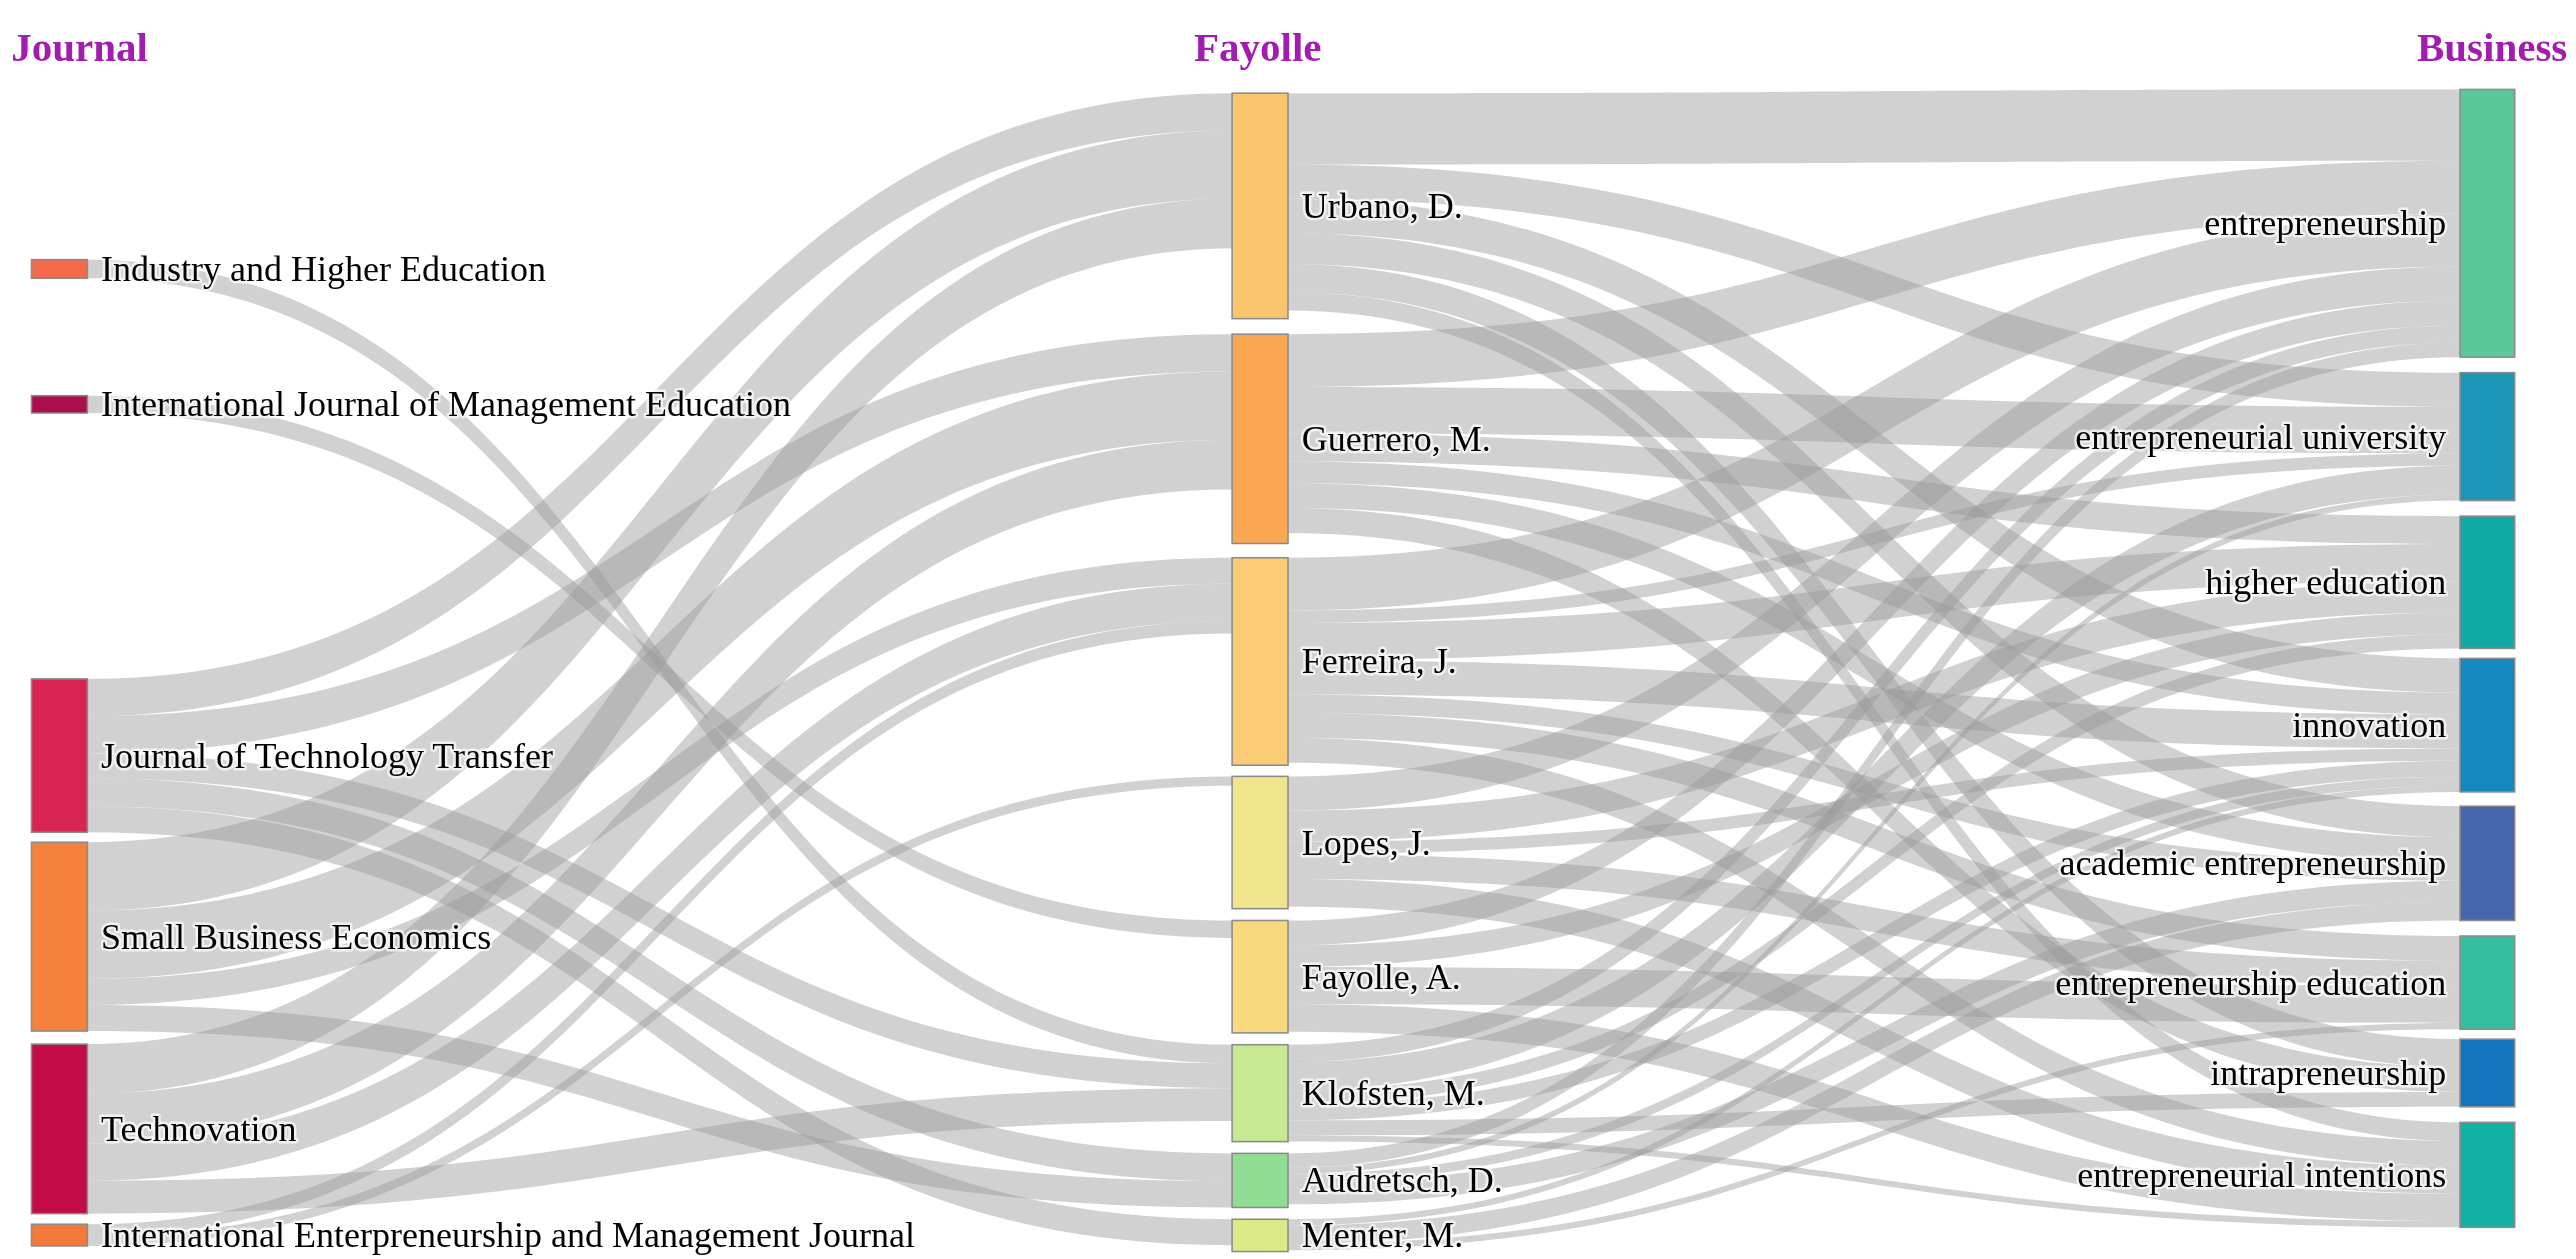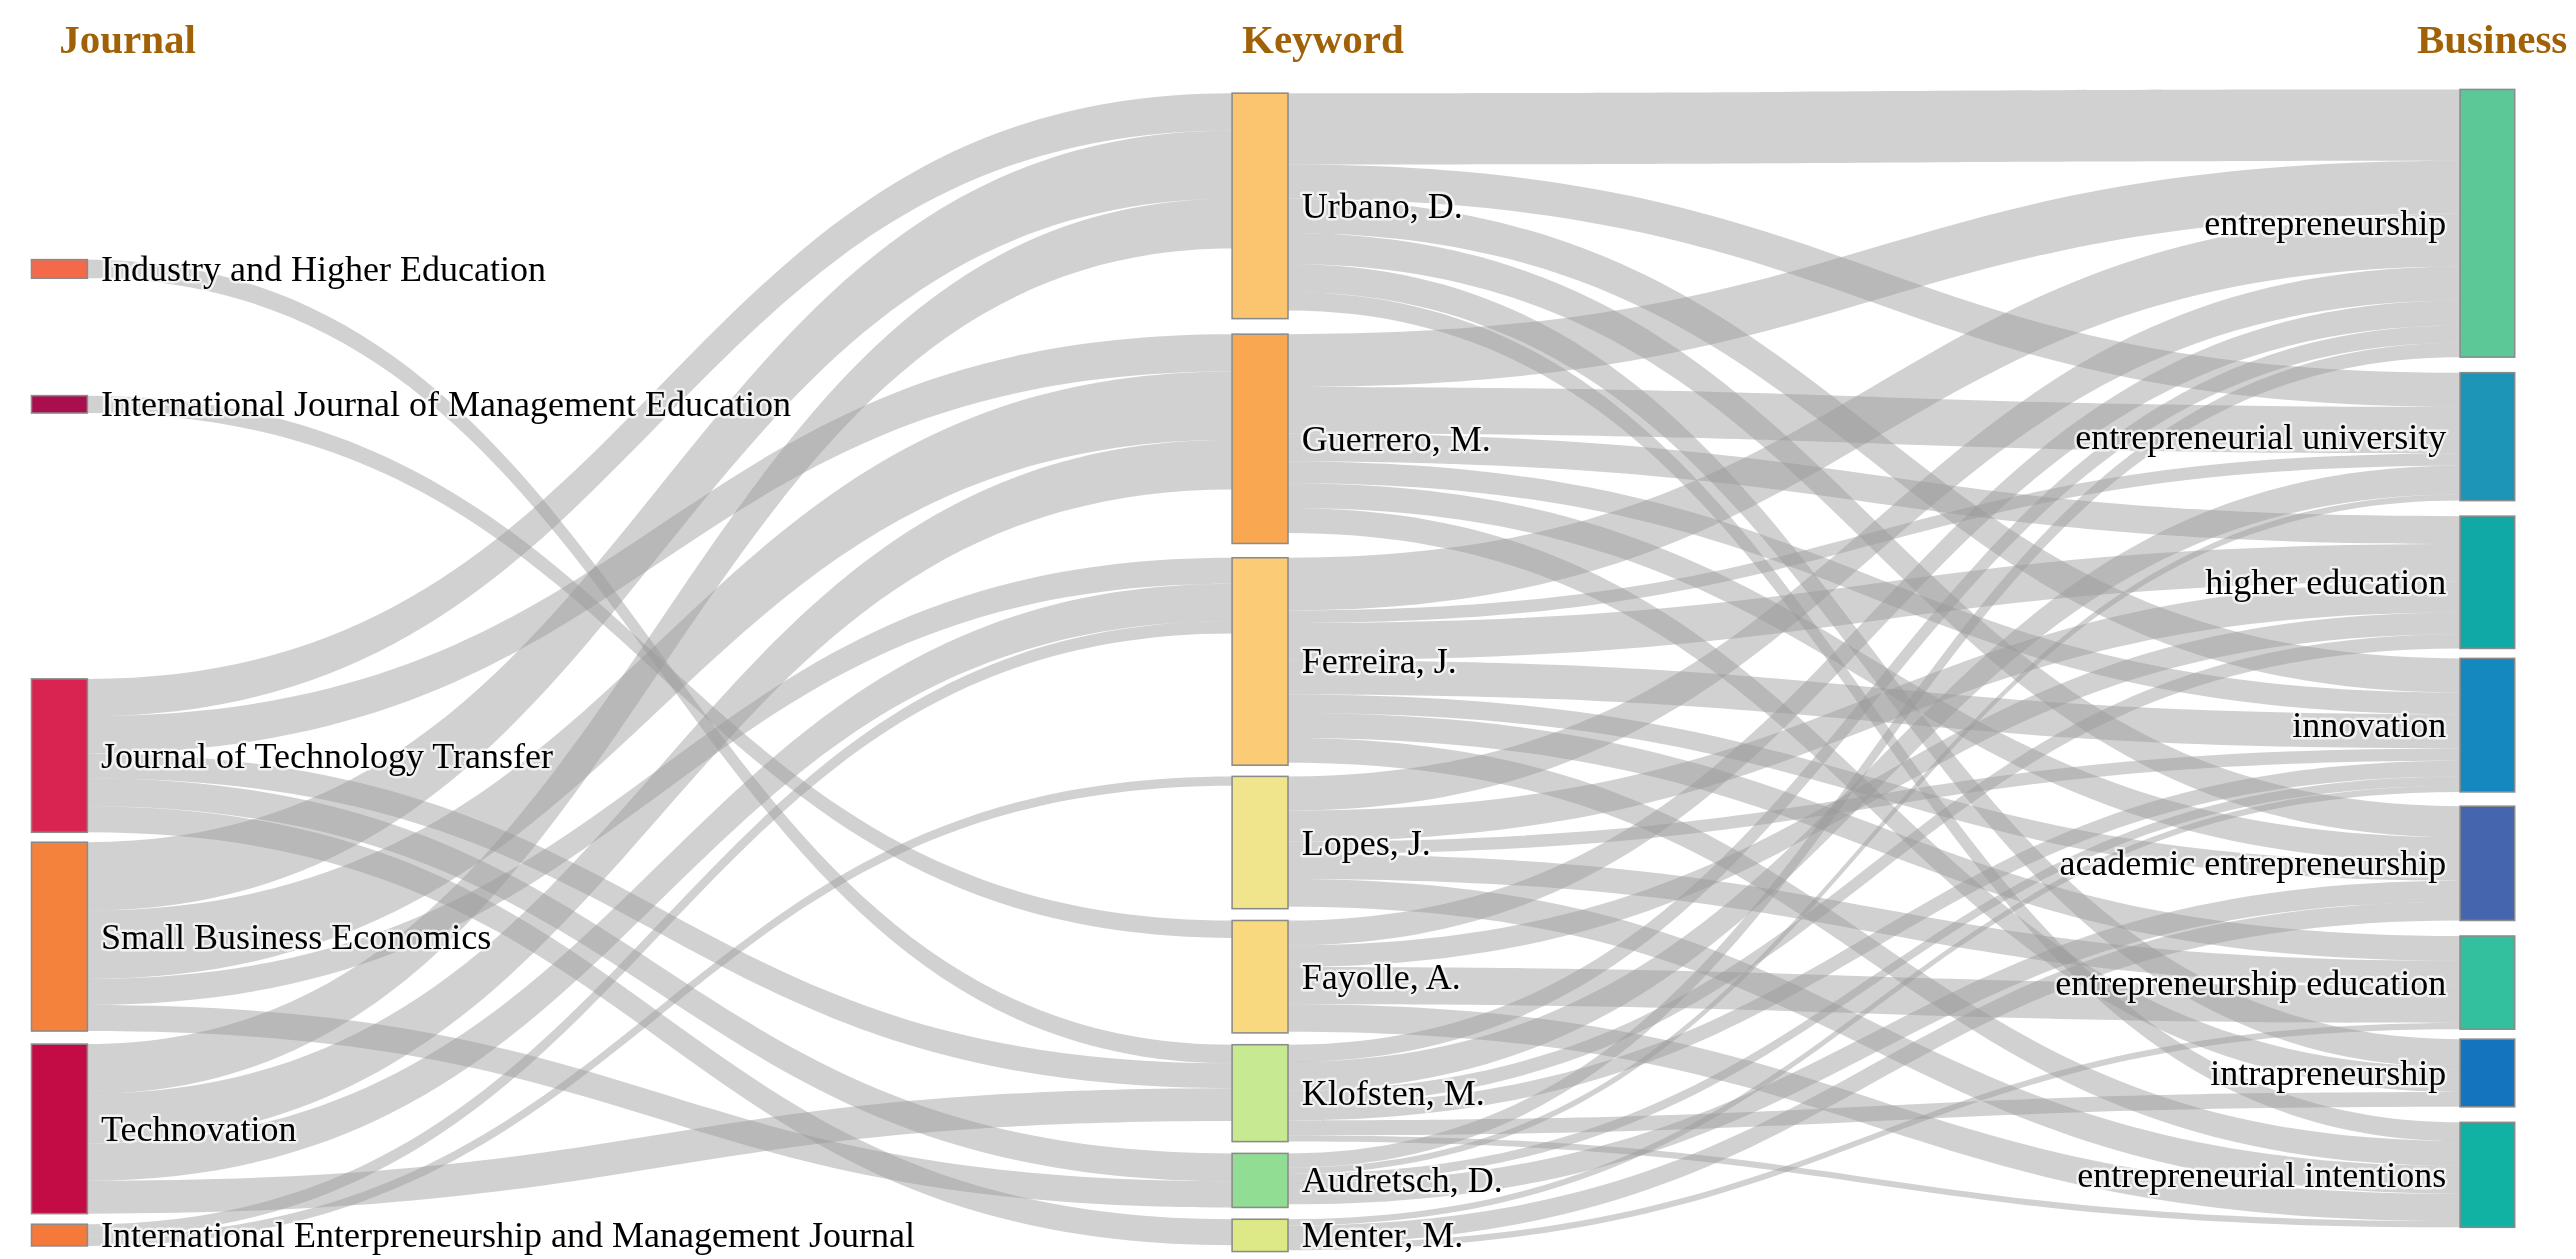--- a/index.html
+++ b/index.html
@@ -15,28 +15,27 @@
     overflow: hidden;
     font-family: "Liberation Serif", "DejaVu Serif", serif;
   }
   .canvas svg {
     position: absolute;
     left: 0;
     top: 0;
   }
   .col-header {
     position: absolute;
-    top: 15px;
+    top: 23px;
     font-family: "Liberation Serif", "DejaVu Serif", serif;
     font-size: 41px;
     font-weight: bold;
-    color: #a16207;
+    color: #a21caf;
     white-space: nowrap;
     z-index: 5;
-    margin-left: 48px;
   }
   .hdr-journal { left: 11.2px; }
   .hdr-author  { left: 1194px; }
   .hdr-keyword { right: 8.7px; }
   .node-label {
     font-family: "Liberation Serif", "DejaVu Serif", serif;
     font-size: 58px;
     fill: #000000;
     paint-order: stroke;
     stroke: #ffffff;
@@ -148,16 +147,16 @@
       <rect x="3960" y="1298" width="88" height="184" fill="#4566AF" stroke="#8b8b8b" stroke-width="2.5"></rect>
       <text x="3938" y="1390" text-anchor="end" dominant-baseline="central" class="node-label">academic entrepreneurship</text>
       <rect x="3960" y="1507" width="88" height="150" fill="#32C09F" stroke="#8b8b8b" stroke-width="2.5"></rect>
       <text x="3938" y="1582" text-anchor="end" dominant-baseline="central" class="node-label">entrepreneurship education</text>
       <rect x="3960" y="1673" width="88" height="109" fill="#1474BE" stroke="#8b8b8b" stroke-width="2.5"></rect>
       <text x="3938" y="1727.5" text-anchor="end" dominant-baseline="central" class="node-label">intrapreneurship</text>
       <rect x="3960" y="1807" width="88" height="169" fill="#11B2A4" stroke="#8b8b8b" stroke-width="2.5"></rect>
       <text x="3938" y="1891.5" text-anchor="end" dominant-baseline="central" class="node-label">entrepreneurial intentions</text>
     </svg>
   <div class="col-header hdr-journal">Journal</div>
-  <div class="col-header hdr-author">Keyword</div>
+  <div class="col-header hdr-author">Fayolle</div>
   <div class="col-header hdr-keyword">Business</div>
 </div>
 
 
 </body></html>

